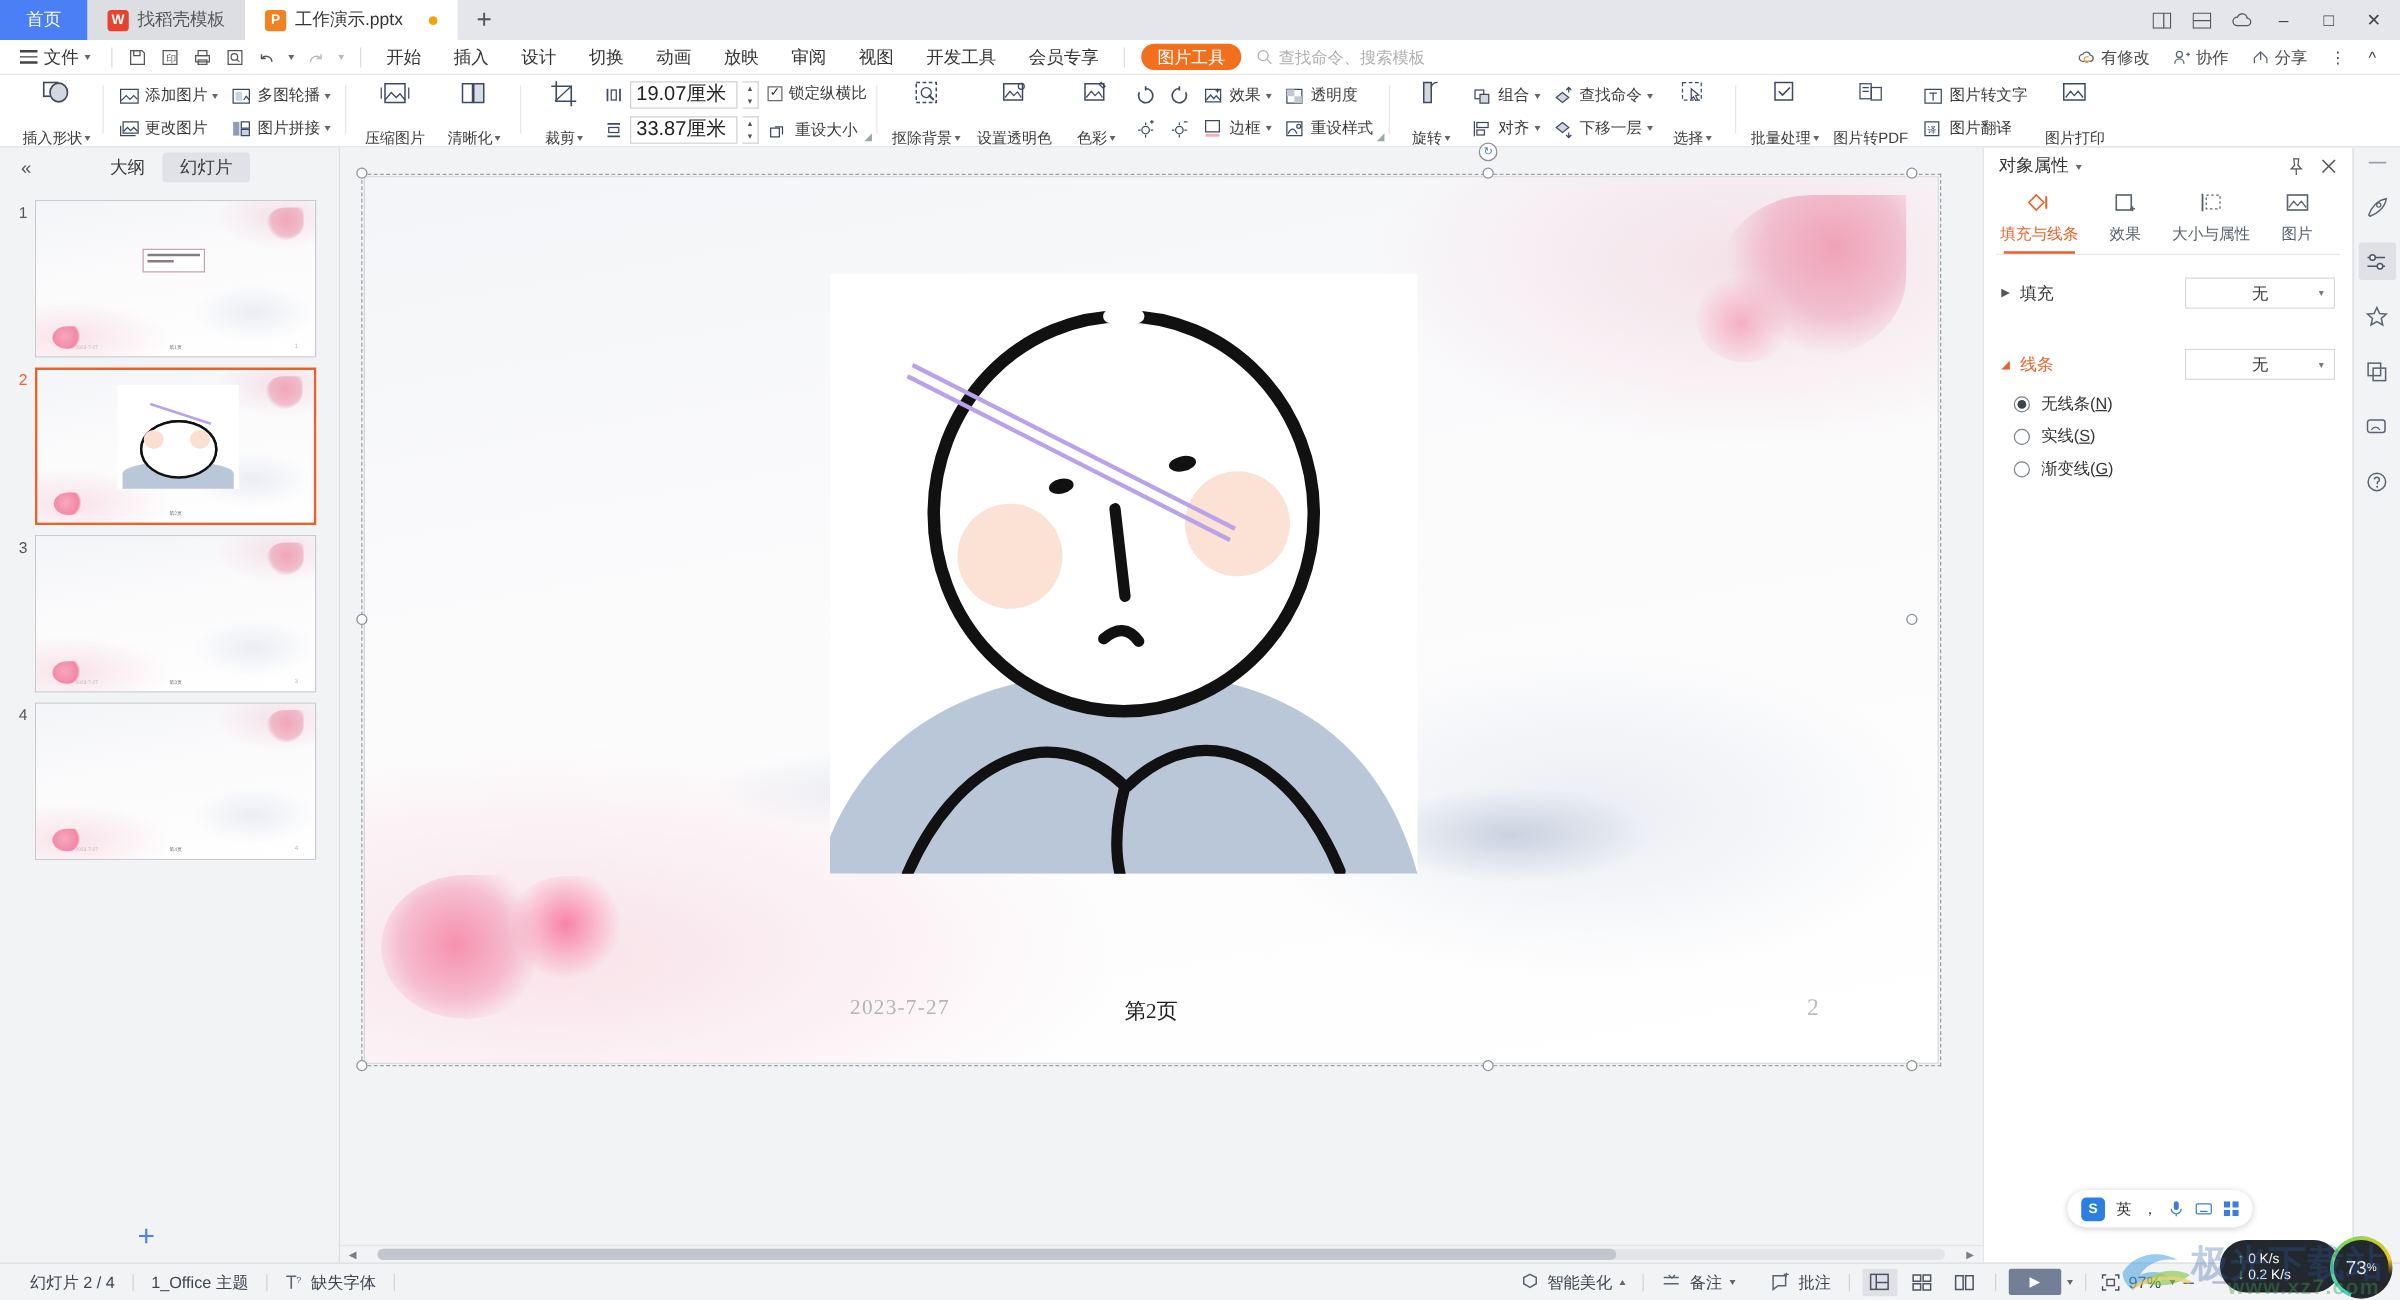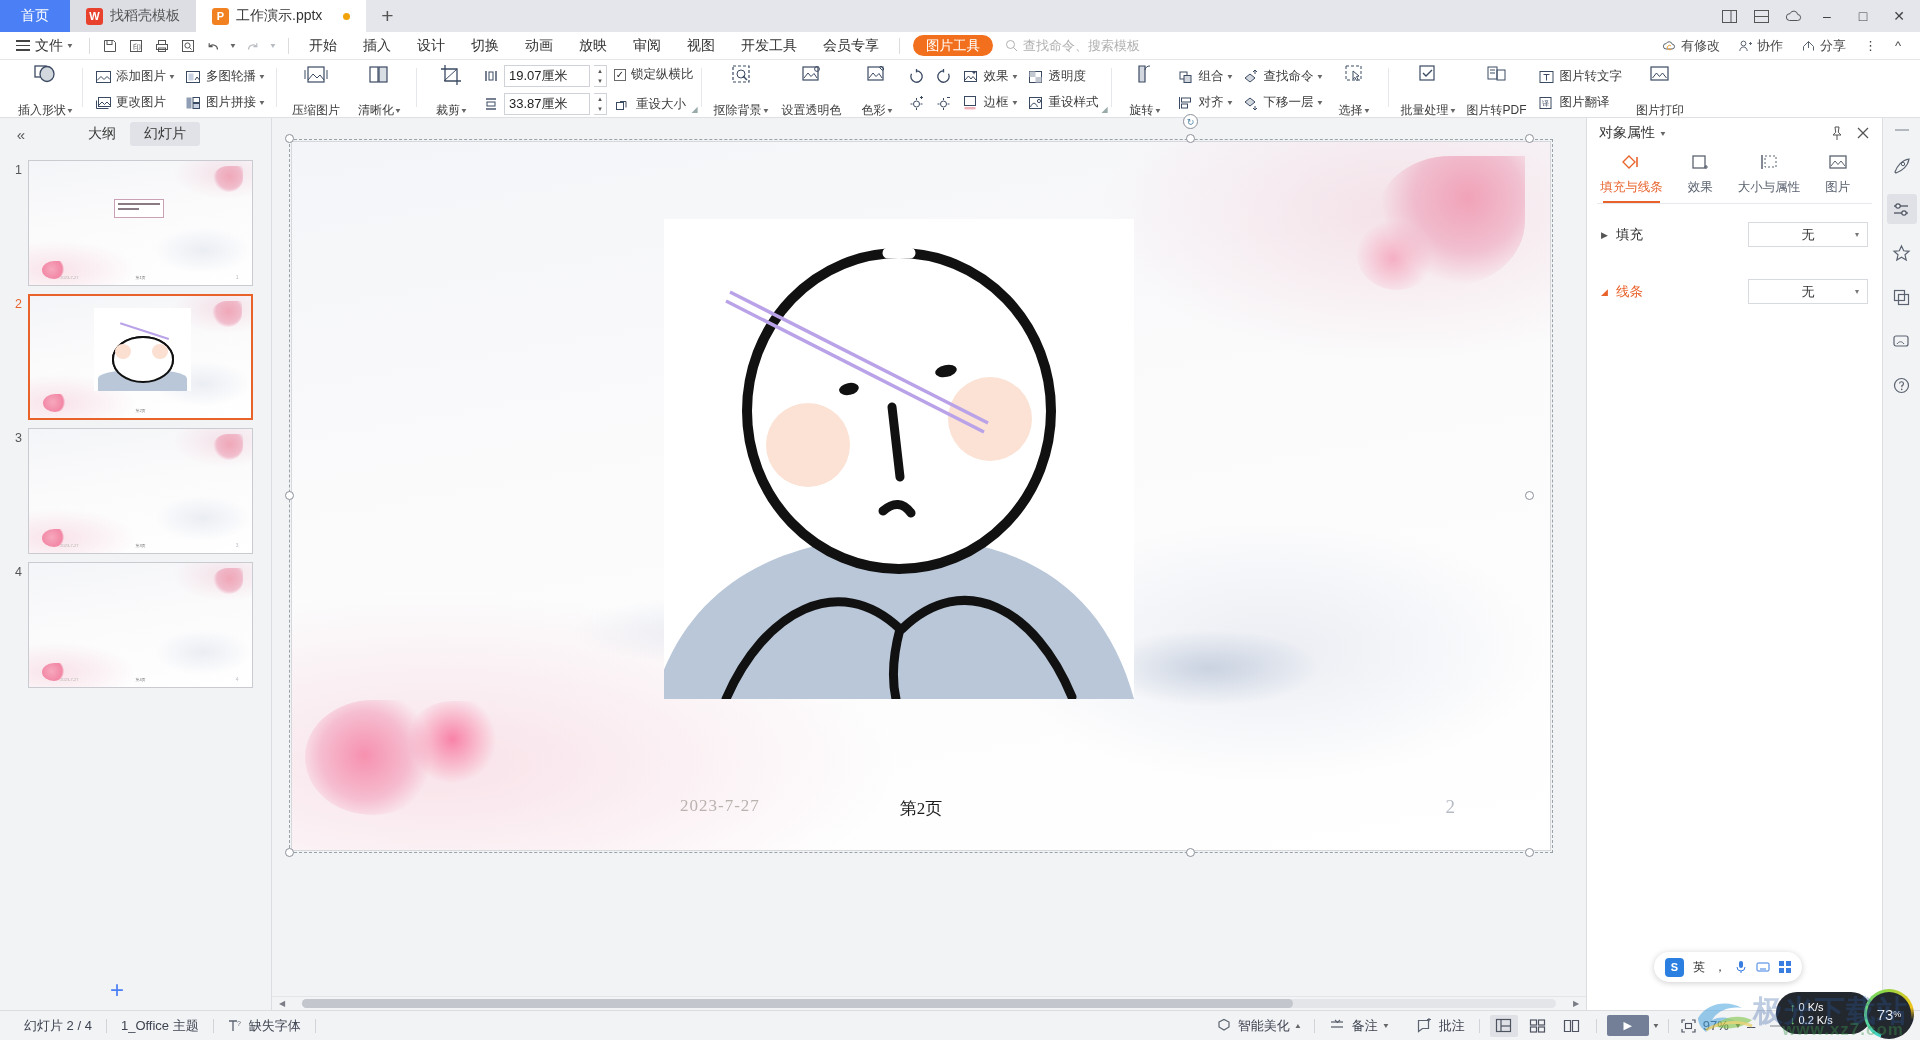--- a/index.html
+++ b/index.html
@@ -51,21 +51,21 @@
   .rgroup + .rgroup::before { content:""; position:absolute; left:0; top:6px; bottom:10px; width:1px; background:#e6e7ea;}
   .big { width:60px; display:flex; flex-direction:column; align-items:center; justify-content:center;
      gap:15px; font-size:12px; color:#3b3b3b; padding-top:2px;}
   .big .gl { height:26px; display:flex; align-items:center; justify-content:center;}
   .col2 { display:flex; flex-direction:column; justify-content:center; gap:1px; }
   .small { display:flex; align-items:center; gap:4px; height:25px; padding:0 5px; font-size:12.5px;
       color:#3b3b3b; white-space:nowrap;}
   .small .gl { width:18px; height:18px; display:flex; align-items:center; justify-content:center; flex:none;}
   .caret { font-size:8px; color:#666; transform:scaleX(1.2); }
   .numbox { display:flex; align-items:center; gap:4px; height:24px; }
-  .numfield { width:86px; height:22px; border:1px solid #cfd2d8; background:#fff; font-size:13px;
+  .numfield { width:86px; height:22px; border:1px solid #cfd2d8; background:#fff; font-size:16px;
     display:flex; align-items:center; padding:0 4px; color:#222;}
   .spin { display:flex; flex-direction:column; width:13px; height:22px; border:1px solid #cfd2d8;
     border-left:none; justify-content:space-around; align-items:center; font-size:7px; color:#555; background:#fff;}
   .chkline { display:flex; align-items:center; gap:5px; font-size:12.5px; color:#3b3b3b; height:24px;}
   .chk { width:12px; height:12px; border:1px solid #6b6b6b; display:inline-flex; align-items:center;
     justify-content:center; font-size:10px; color:#222; background:#fff; flex:none;}
   .dialog-corner { position:absolute; right:3px; bottom:3px; font-size:8px; color:#9aa; }
   svg { display:block; }
 
   
@@ -981,20 +981,34 @@
       <span class="pp-lab accent">
         <span class="tri accent">◢</span>
         <span>线条</span>
       </span>
       <div class="sel-ctl">
         <span>无</span>
         <span class="cv">▾</span>
       </div>
     </div>
 
+    <div class="radios">
+      <label class="rd">
+        <span class="rdm on"></span>
+        <span><span>无线条</span>(<span class="u">N</span>)</span>
+      </label>
+      <label class="rd">
+        <span class="rdm"></span>
+        <span><span>实线</span>(<span class="u">S</span>)</span>
+      </label>
+      <label class="rd">
+        <span class="rdm"></span>
+        <span><span>渐变线</span>(<span class="u">G</span>)</span>
+      </label>
+    </div>
   </div>
 
   <div class="rail">
     <div class="rit" style="height:10px">
       <svg width="18" height="8" viewBox="0 0 18 8">
           <line x1="2" y1="3" x2="16" y2="3" stroke="#9aa0aa" stroke-width="1.4"></line>
         </svg>
     </div>
     <div class="rit">
       <svg width="19" height="19" viewBox="0 0 19 19">

